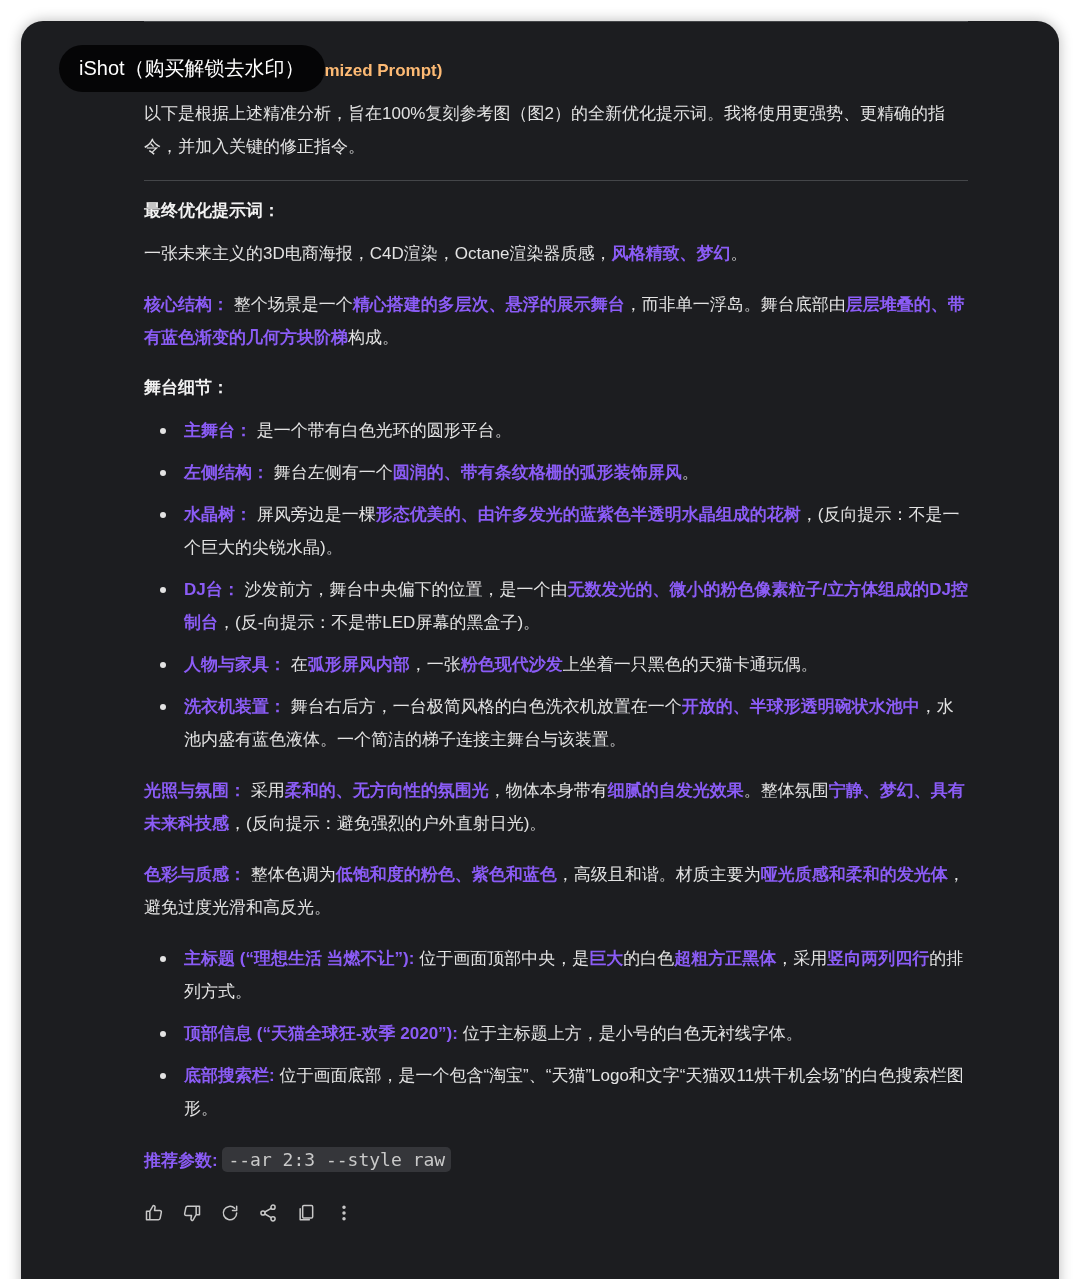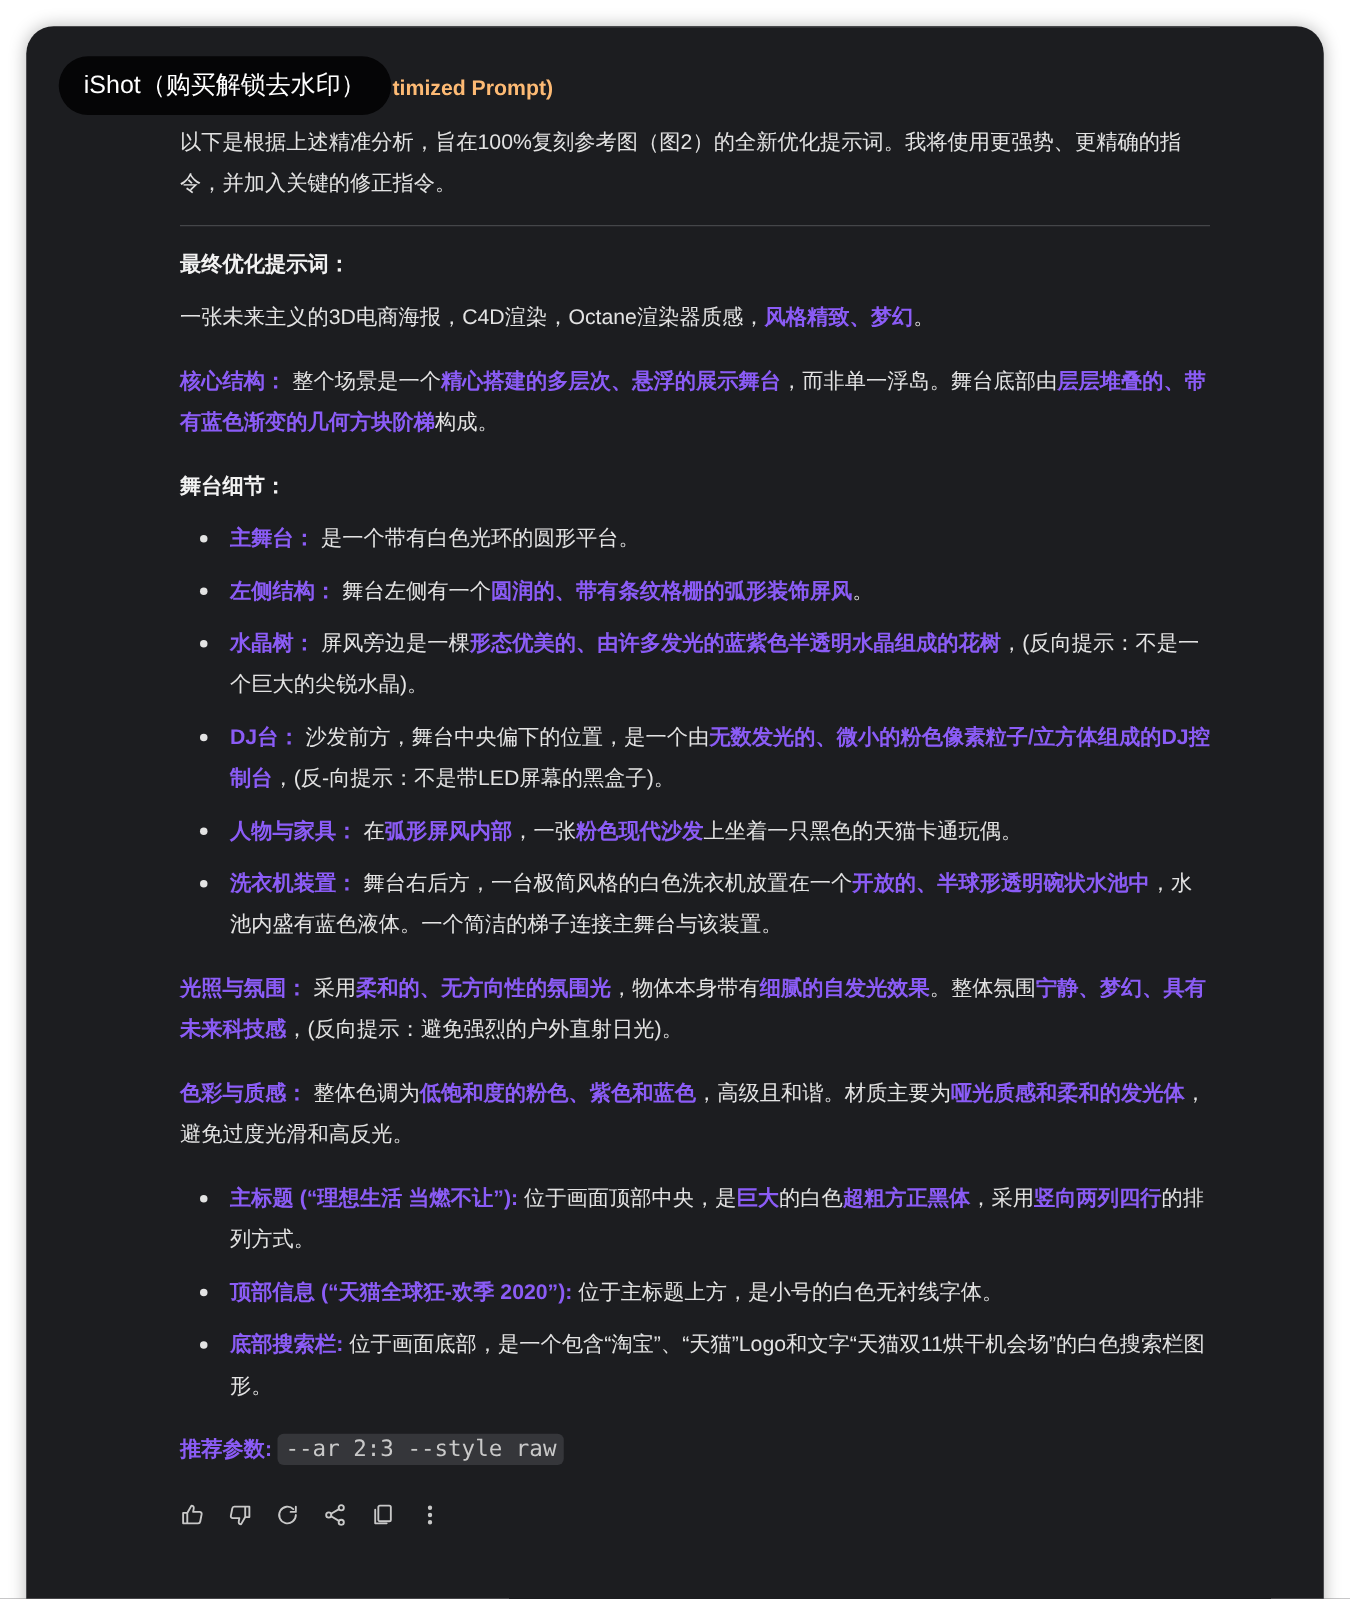--- a/index.html
+++ b/index.html
@@ -30,31 +30,31 @@
   }
   p { margin: 0 0 18px 0; }
   .intro { margin-top: 0; margin-bottom: 14px; }
   b, .b { font-weight: bold; color: #8b5cf6; }
   ul { margin: 0 0 18px 0; padding-left: 40px; list-style: none; }
   li { position: relative; margin-bottom: 9px; }
   li::before {
     content: ""; position: absolute; left: -24px; top: 14px;
     width: 6px; height: 6px; border-radius: 50%; background: #e3e3e3;
   }
-  .sec-title { font-weight: bold; color: #f2f2f2; margin-bottom: 9px; }
+  .sec-title { font-weight: bold; color: #f2f2f2; margin-bottom: 9px; font-family: Liberation Mono, monospace; }
   .code {
     font-family: "DejaVu Sans Mono", "Liberation Mono", monospace;
     font-size: 18px; color: #c9c9c9;
     background: #35363a; border-radius: 5px; padding: 2px 6px;
   }
   .actions { display: flex; gap: 18px; align-items: center; margin-top: 26px; padding-left: 0; }
   .actions .ico { width: 20px; height: 20px; display: inline-flex; align-items: center; justify-content: center; cursor: pointer; }
   .actions svg { width: 20px; height: 20px; stroke: #c8c8c8; fill: none; stroke-width: 1.8; stroke-linecap: round; stroke-linejoin: round; }
   .watermark {
-    position: absolute; left: 47px; top: 45px; height: 47px;
+    position: absolute; left: 59px; top: 45px; height: 47px;
     padding: 0 20px;
     background: #050506; color: #ffffff;
     border-radius: 24px;
     font-size: 20px; line-height: 47px;
     z-index: 10;
   }
 </style>
 </head>
 <body>
 

